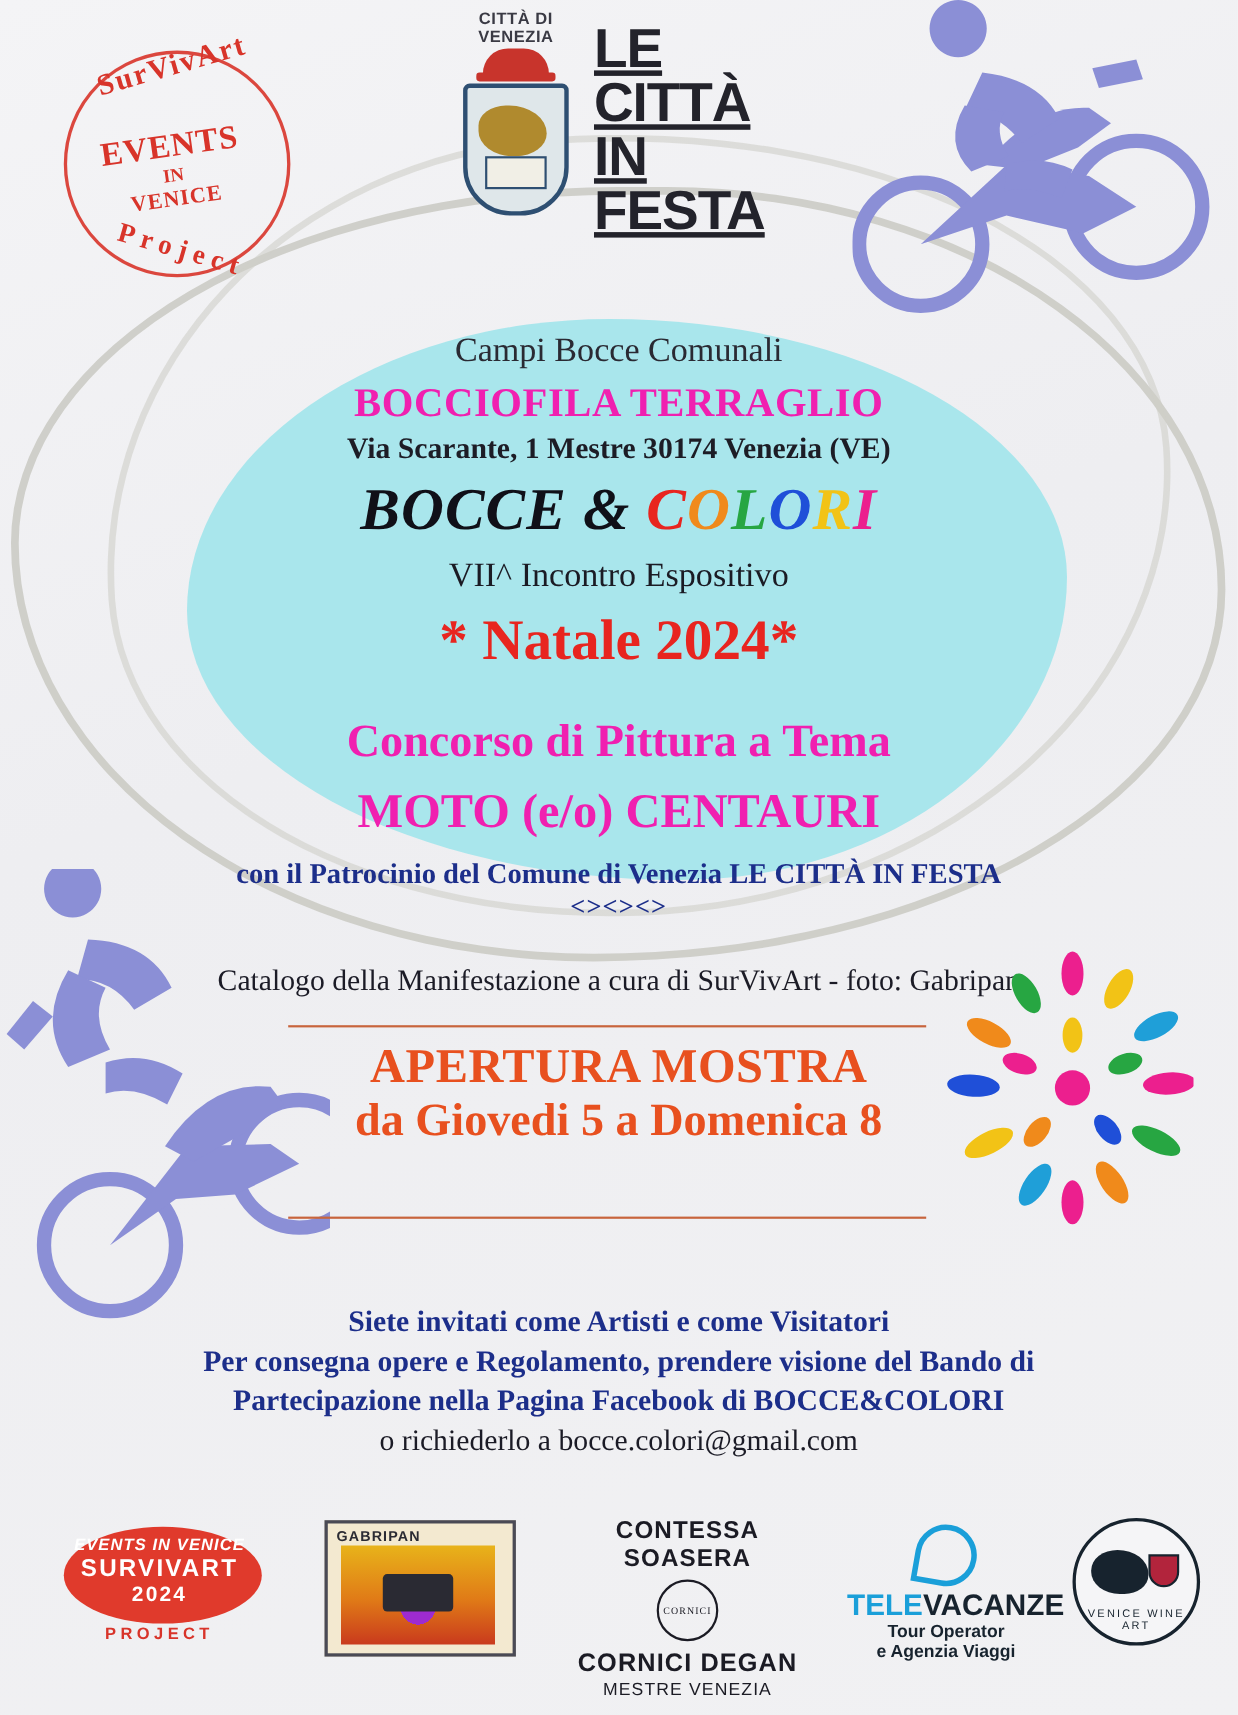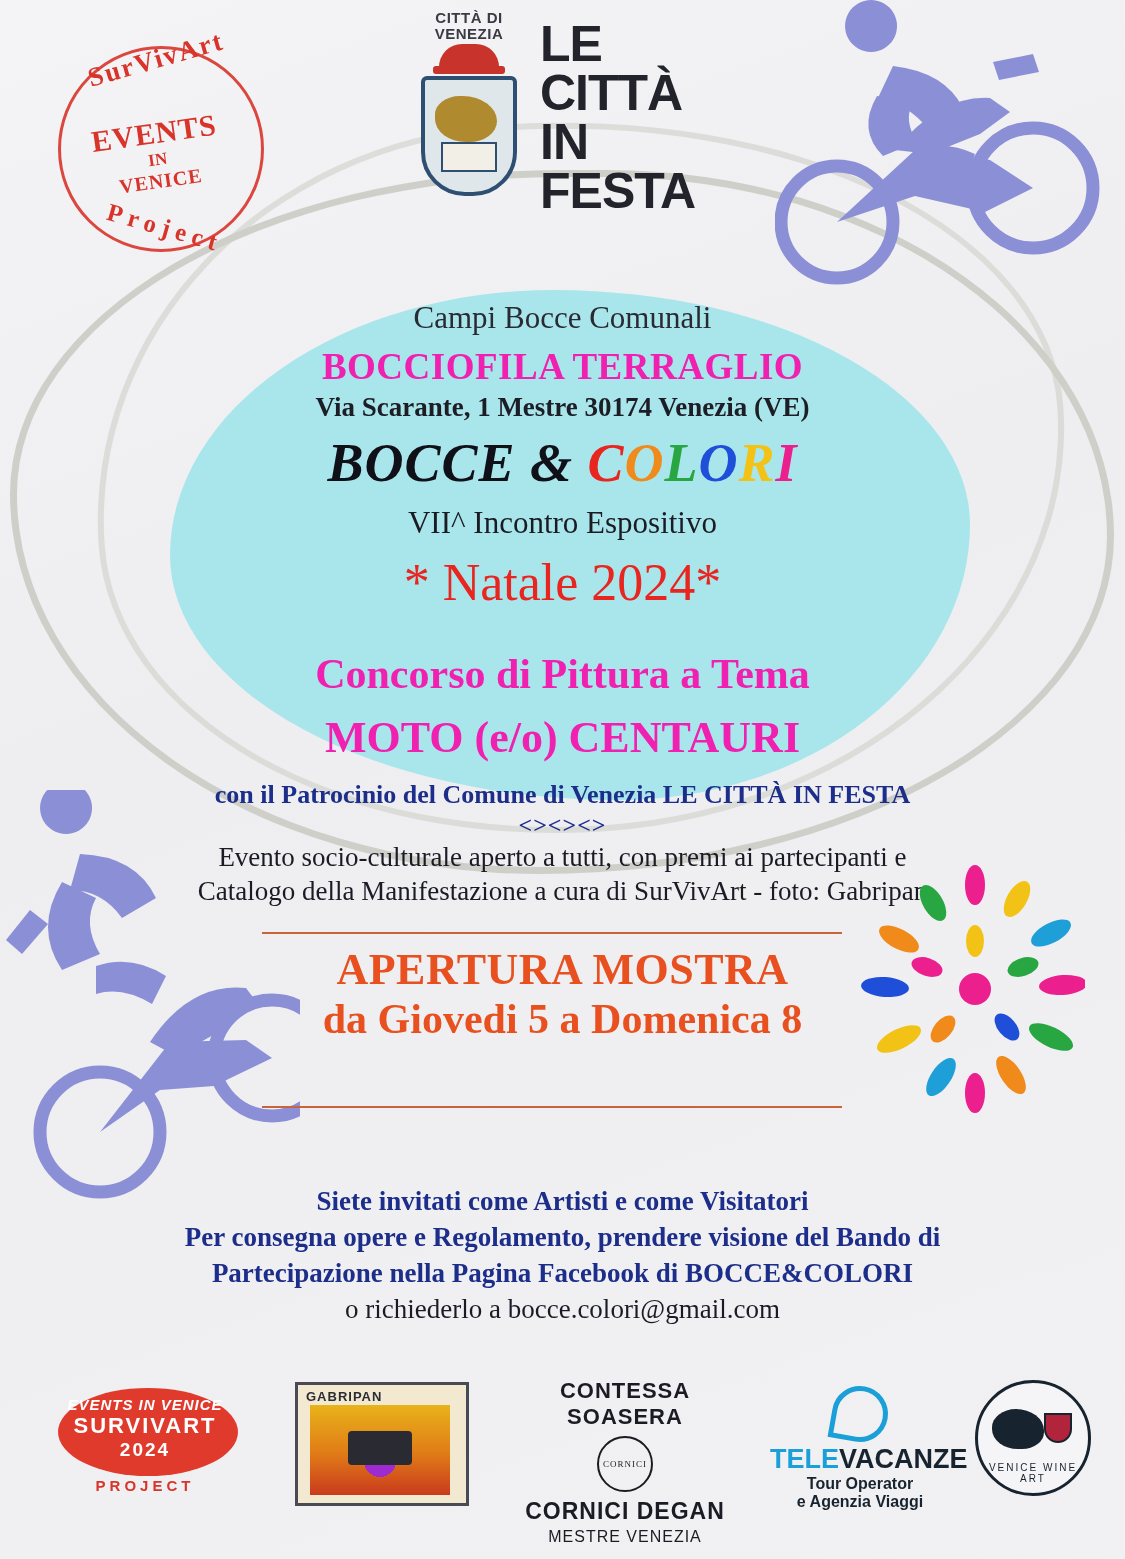--- a/index.html
+++ b/index.html
@@ -165,20 +165,21 @@
     position: absolute;
     left: 540px;
     top: 20px;
     width: 250px;
     font-family: "Liberation Sans", sans-serif;
     font-weight: bold;
     font-size: 50px;
     line-height: .98;
     color: #23232b;
     letter-spacing: -1px;
+    text-decoration: underline;
   }
 
   
   .moto-top { position: absolute; right: 20px; top: 0; width: 330px; height: 300px; }
   .moto-left { position: absolute; left: 0px; top: 790px; width: 300px; height: 420px; }
 
   
   .center-col {
     position: absolute;
     left: 0; right: 0;
@@ -189,21 +190,21 @@
   .t-via { top: 392px; font-size: 27px; font-weight: bold; color: #1d1d26; }
   .t-bc { top: 432px; font-size: 54px; font-weight: bold; letter-spacing: 1px; font-style: italic; }
   .t-bc .c1 { color: #101018; }
   .t-bc .o-red { color: #e8251f; }
   .t-bc .o-ora { color: #f08a1b; }
   .t-bc .o-grn { color: #27a642; }
   .t-bc .o-blu { color: #1f4fd8; }
   .t-bc .o-yel { color: #f2c316; }
   .t-bc .o-pnk { color: #ec1f8e; }
   .t-vii { top: 505px; font-size: 31px; color: #1b1b24; }
-  .t-natale { top: 553px; font-size: 52px; font-weight: normal; color: #e8251f; }
+  .t-natale { top: 553px; font-size: 52px; font-weight: bold; color: #e8251f; }
   .t-concorso { top: 650px; font-size: 42px; font-weight: bold; color: #f020b0; }
   .t-moto { top: 712px; font-size: 44px; font-weight: bold; color: #f020b0; }
   .t-patro { top: 780px; font-size: 26px; font-weight: bold; color: #1c2e8a; }
   .t-sep1 { top: 812px; font-size: 24px; font-weight: bold; color: #1c2e8a; letter-spacing: 1px; }
   .t-ev1 { top: 842px; font-size: 27px; color: #1b1b26; }
   .t-ev2 { top: 876px; font-size: 27px; color: #1b1b26; }
 
   .rule {
     position: absolute;
     height: 2px;
@@ -377,21 +378,20 @@
   <div class="center-col t-bc">
     <span class="c1">BOCCE &amp; </span><span class="o-red">C</span><span class="o-ora">O</span><span class="o-grn">L</span><span class="o-blu">O</span><span class="o-yel">R</span><span class="o-pnk">I</span>
   </div>
 
   <div class="center-col t-vii">VII^ Incontro Espositivo</div>
   <div class="center-col t-natale">* Natale 2024*</div>
   <div class="center-col t-concorso">Concorso di Pittura a Tema</div>
   <div class="center-col t-moto">MOTO (e/o) CENTAURI</div>
   <div class="center-col t-patro">con il Patrocinio del Comune di Venezia LE CITTÀ IN FESTA</div>
   <div class="center-col t-sep1">&lt;&gt;&lt;&gt;&lt;&gt;</div>
-  <div class="center-col t-ev1">Evento socio-culturale aperto a tutti, con premi ai partecipanti e</div>
   <div class="center-col t-ev2">Catalogo della Manifestazione a cura di SurVivArt - foto: Gabripan</div>
 
   <div class="rule rule-top"></div>
   <div class="center-col t-apertura">APERTURA MOSTRA</div>
   <div class="center-col t-giorni">da Giovedi 5 a Domenica 8</div>
   <div class="rule rule-bot"></div>
 
   <div class="center-col t-siete">Siete invitati come Artisti e come Visitatori</div>
   <div class="center-col t-cons">Per consegna opere e Regolamento, prendere visione del Bando di</div>
   <div class="center-col t-part">Partecipazione nella Pagina Facebook di BOCCE&amp;COLORI</div>

